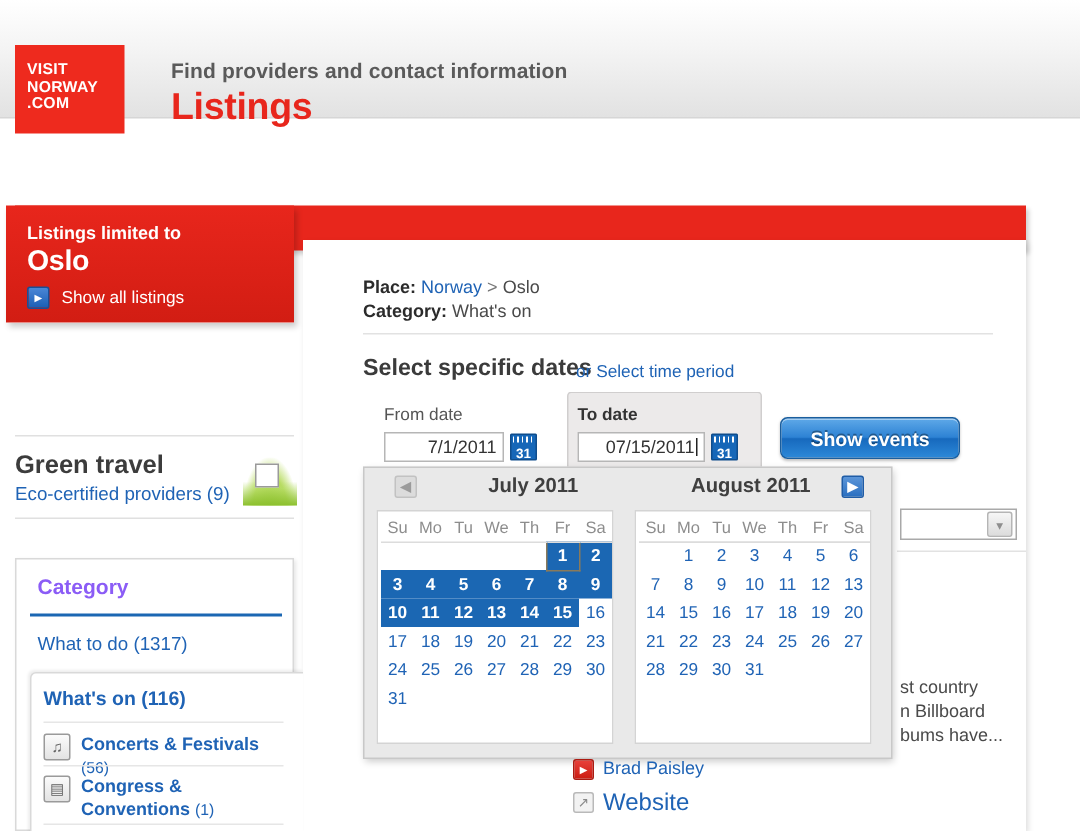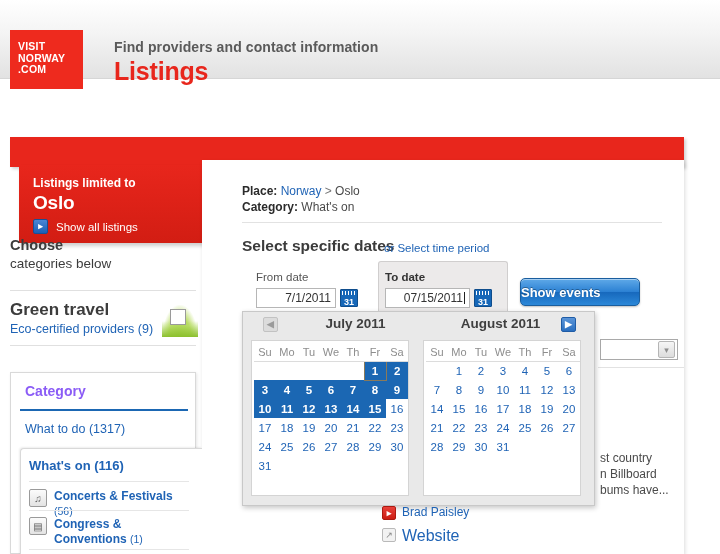--- a/index.html
+++ b/index.html
@@ -43,26 +43,25 @@
     letter-spacing: -.2px;
   }
 
   
   .red-bar {
     position: absolute; left: 10px; top: 137px; width: 674px; height: 30px;
     background: #e8261c;
     box-shadow: 2px 2px 3px rgba(0,0,0,.18);
   }
   .red-box {
-    position: absolute; left: 19px; top: 137px; width: 192px; height: 78px;
+    position: absolute; left: 4px; top: 137px; width: 192px; height: 78px;
     background: #dc2318;
     background: linear-gradient(to bottom, #e8261c 0%, #d21d13 100%);
     box-shadow: 2px 3px 4px rgba(0,0,0,.20);
     color: #fff;
-    margin-top: 28px;
   }
   .red-box .l1 { position:absolute; left:14px; top:11px; font-size:12px; font-weight:bold; }
   .red-box .l2 { position:absolute; left:14px; top:27px; font-size:19px; font-weight:bold; letter-spacing:-.2px;}
   .red-box .l3 { position:absolute; left:37px; top:56px; font-size:11.5px; }
   .arrow-blue {
     position: absolute; left: 14px; top: 54px; width: 15px; height: 15px;
     background: linear-gradient(to bottom,#4a86d6,#1b5fb5);
     border: 1px solid #1a4f96; border-radius: 2px;
     color:#fff; font-size: 9px; line-height: 13px; text-align:center; font-weight:bold;
   }
@@ -116,21 +115,21 @@
   }
   .cal-ico span { position:relative; top:3px; }
   .cal-from { left:340px; }
   .cal-to   { left:474px; }
 
   .btn-show {
     position:absolute; left:520px; top:278px; width:120px; height:28px;
     background: linear-gradient(to bottom,#5fa9e8 0%,#2d82d4 48%,#1769bd 52%,#2c88d8 100%);
     border:1px solid #1a5e9e; border-radius:5px;
     box-shadow: inset 0 1px 0 rgba(255,255,255,.45), 0 1px 2px rgba(0,0,0,.25);
-    color:#fff; font-size:13px; font-weight:bold; text-align:left; line-height:27px;
+    color:#fff; font-size:13px; font-weight:bold; text-align:center; line-height:27px;
     text-shadow: 0 -1px 0 rgba(0,0,0,.35);
   }
 
   
   .right-select {
     position:absolute; left:600px; top:339px; width:78px; height:21px;
     background:#fff; border:1px solid #a9a9a9;
   }
   .rs-arrow {
     position:absolute; right:2px; top:1px; width:17px; height:17px;
@@ -467,24 +466,20 @@
               <td class="">31</td>
               <td class="empty"></td>
               <td class="empty"></td>
               <td class="empty"></td>
             </tr>
           </tbody>
         </table>
     </div>
   </div>
 
-  <div class="choose">
-    <b>Choose</b><br>
-    <span class="n">categories below</span>
-  </div>
   <div class="hr-left1"></div>
 
   <div class="green-t">Green travel</div>
   <div class="green-s">Eco-certified providers (9)</div>
   <div class="grass"></div>
   <div class="grass-box"></div>
   <div class="hr-left2"></div>
 
   <div class="cat-panel">
     <div class="cat-hd">Category</div>

